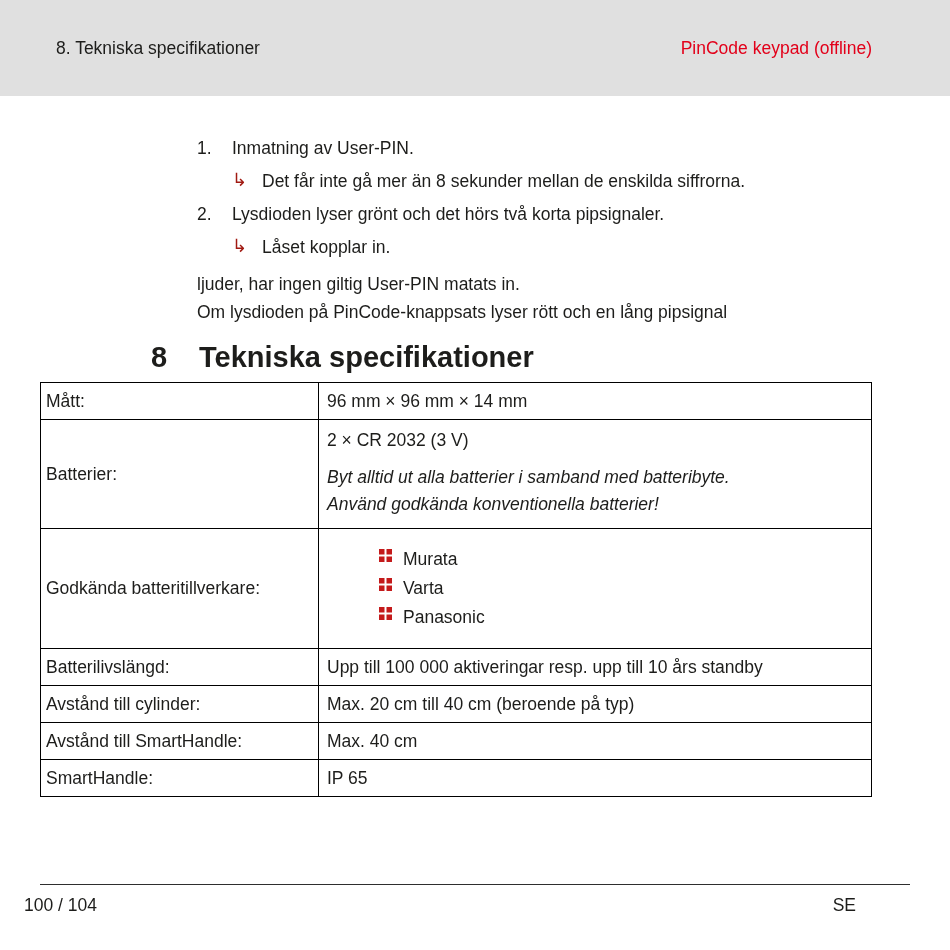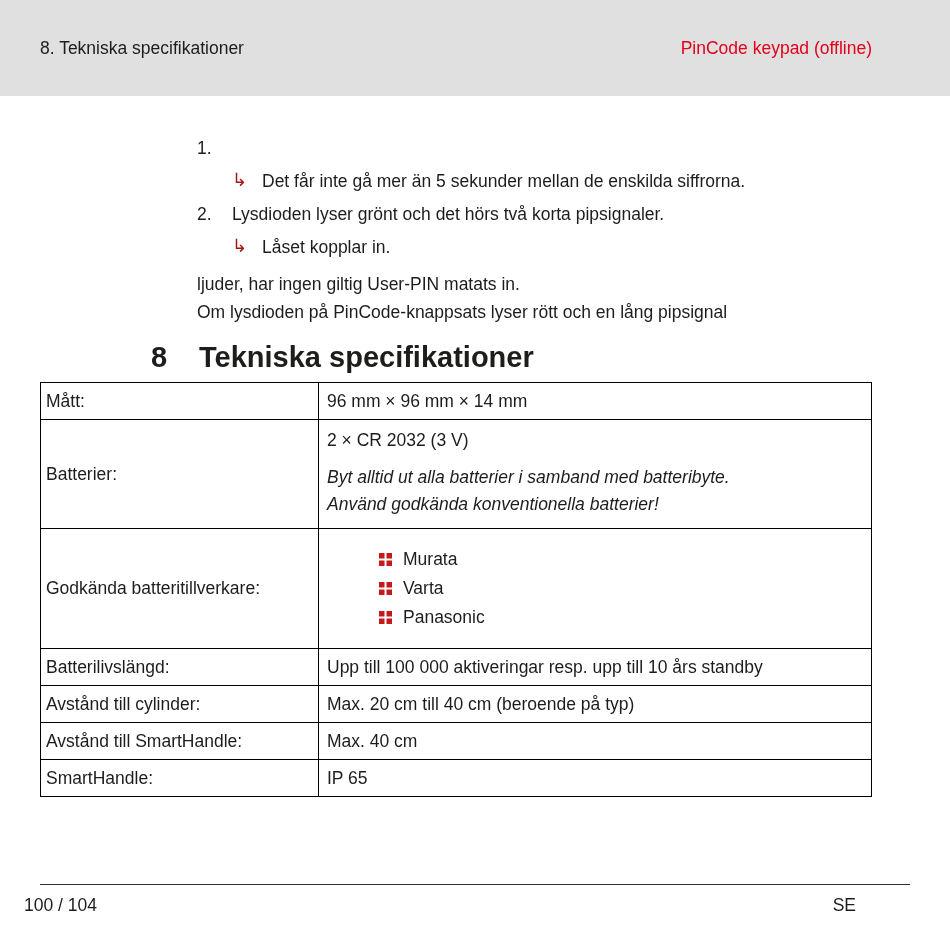--- a/index.html
+++ b/index.html
@@ -15,21 +15,21 @@
 
   
   .page-header {
     height:96px;
     background:#e0e0e0;
     display:flex;
     align-items:center;
     justify-content:space-between;
     padding:0 78px 0 40px;
   }
-  .hdr-left { color:#1d1d1b; }
+  .hdr-left { color:#1d1d1b;margin-left:16px; }
   .hdr-right { color:#e2001a; font-weight:normal; }
 
   
   .steps { margin:42px 0 0 197px; }
   .step-row { display:flex; line-height:20px; margin-bottom:13px; }
   .step-num { width:35px; flex:0 0 35px; }
   .sub-row { display:flex; margin-left:35px; line-height:20px; margin-bottom:13px; }
   .sub-arrow { width:30px; flex:0 0 30px; color:#a11a12; font-size:18px; line-height:19px; }
 
   
@@ -58,21 +58,21 @@
     padding:4px 8px;
     font-size:17.5px;
     line-height:21px;
   }
   .spec-table td.lbl { width:278px; padding-left:5px; }
   tr.r-short { height:37px; }
   tr.r-batt  { height:105px; }
   tr.r-mfr   { height:120px; }
   .batt-val { margin:6px 0 0 0; }
   .batt-note { margin-top:13px; margin-bottom:6px; font-style:italic; line-height:27px; }
-  .mfr-item { display:flex; align-items:center; margin:8px 0 8px 4px;padding-left:48px; }
+  .mfr-item { display:flex; align-items:flex-start; margin:8px 0 8px 4px;padding-left:48px; }
   .mfr-item svg { flex:0 0 13px; margin-right:11px; display:block; }
 
   
   .footer-line {
     position:absolute;
     top:884px; left:40px;
     width:870px;
     border-top:1.5px solid #2e2e2e;
   }
   .footer-text {
@@ -87,24 +87,25 @@
 <body>
 
 <div class="page-header">
   <span class="hdr-left">8. Tekniska specifikationer</span>
   <span class="hdr-right">PinCode keypad (offline)</span>
 </div>
 
 <div class="steps">
   <div class="step-row">
     <span class="step-num">1.</span>
+    <span>Inmatning av User-PIN.</span>
   </div>
   <div class="sub-row">
     <span class="sub-arrow">↳</span>
-    <span>Det får inte gå mer än 5 sekunder mellan de enskilda siffrorna.</span>
+    <span>Det får inte gå mer än 8 sekunder mellan de enskilda siffrorna.</span>
   </div>
   <div class="step-row">
     <span class="step-num">2.</span>
     <span>Lysdioden lyser grönt och det hörs två korta pipsignaler.</span>
   </div>
   <div class="sub-row">
     <span class="sub-arrow">↳</span>
     <span>Låset kopplar in.</span>
   </div>
 </div>

